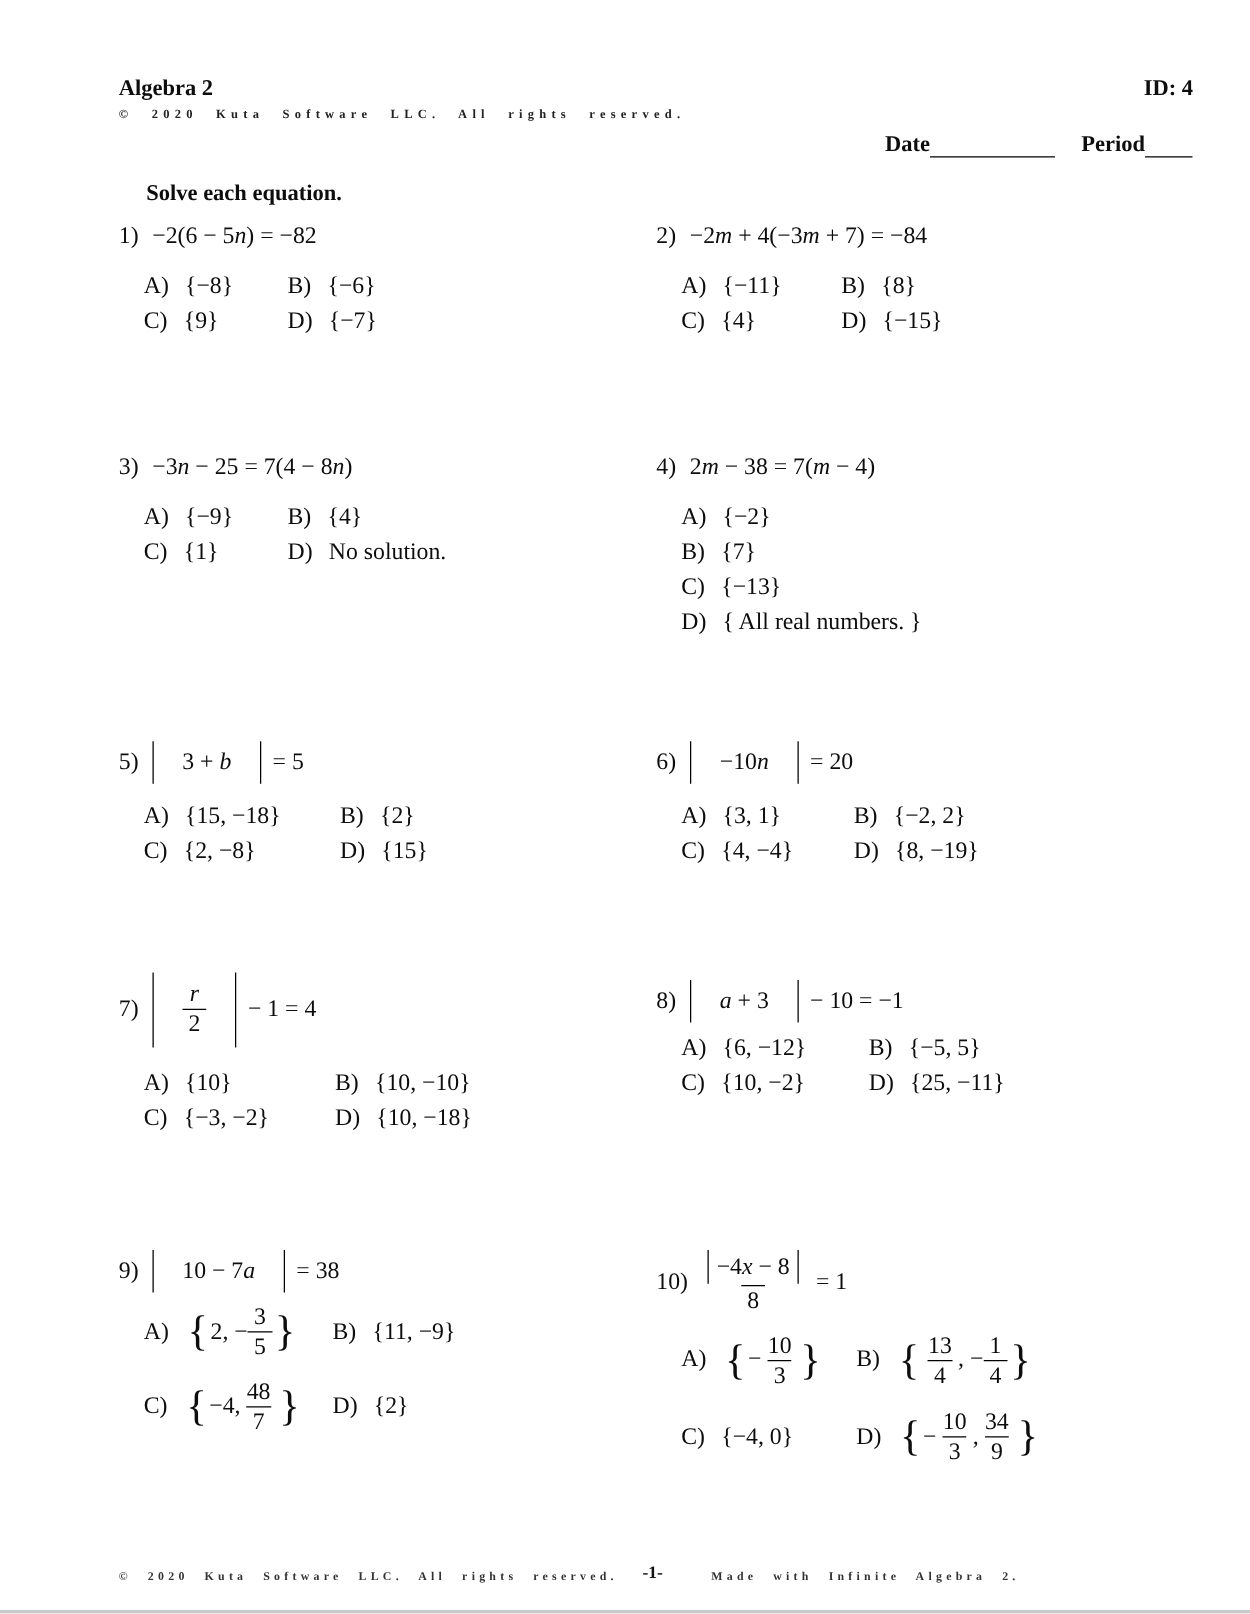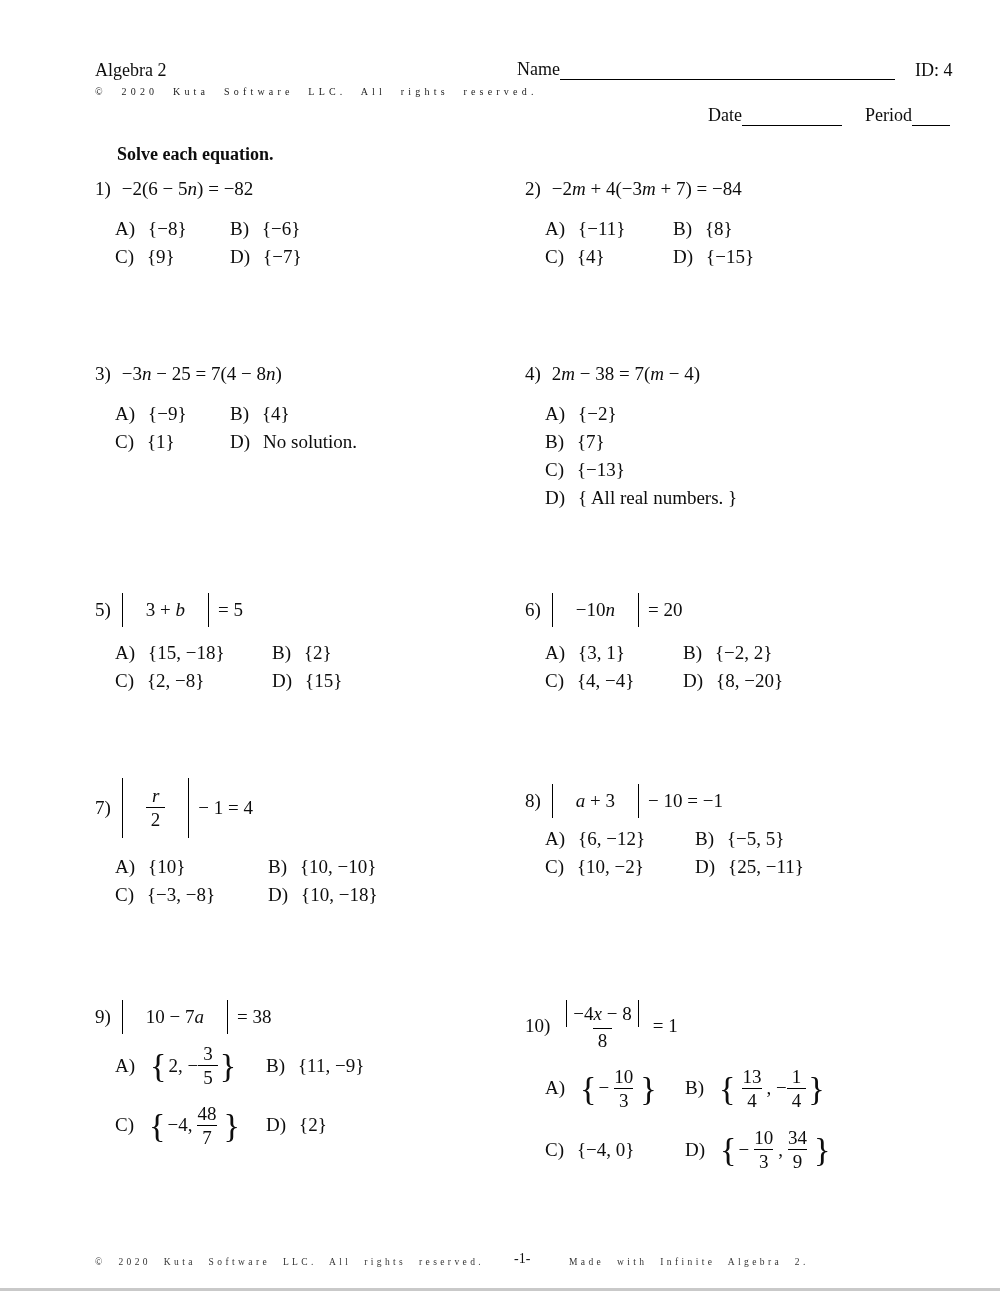--- a/index.html
+++ b/index.html
@@ -4,21 +4,21 @@
 <style>
   html,body { margin:0; padding:0; background:#ffffff; }
   .page {
     position:relative;
     width:1000px; height:1291px;
     background:#ffffff;
     font-family:"Liberation Serif", serif;
     color:#0d0d0d;
     overflow:hidden;
   }
-  .abs-pos { position:absolute; }
+  .abs-pos { position:absolute;font-weight:bold; }
 
   
   .course { font-size:18px; }
   .smallprint { font-size:10px; letter-spacing:4.2px; word-spacing:8px; color:#222; white-space:nowrap; }
   .doc-title { font-size:23px; }
   .blank-group { display:flex; align-items:flex-end; font-size:18px; }
   .uline { display:inline-block; border-bottom:1.4px solid #000; height:18px; }
 
   .instruction { font-size:18px; font-weight:bold;margin-left:22px; }
 
@@ -50,24 +50,20 @@
   .scan-edge { position:absolute; left:0; right:0; bottom:0; height:3px; background:#c9c9c9; }
 </style>
 </head>
 <body>
 
 <div class="page">
 
   <div class="abs-pos course" style="left:95px; top:60px;">Algebra 2</div>
   <div class="abs-pos smallprint" style="left:95px; top:86px;">© 2020 Kuta Software LLC.  All rights reserved.</div>
 
-  <div class="abs-pos blank-group" style="left:517px; top:59px;">
-    <span>Name</span>
-      <span class="uline" style="width:335px;"></span>
-  </div>
   <div class="abs-pos course" style="left:915px; top:60px;text-align:right;">ID: 4</div>
 
   <div class="abs-pos blank-group" style="left:662px; top:105px;margin-left:46px;">
     <span>Date</span>
       <span class="uline" style="width:100px;"></span>
   </div>
   <div class="abs-pos blank-group" style="left:865px; top:105px;">
     <span>Period</span>
       <span class="uline" style="width:38px;"></span>
   </div>
@@ -218,21 +214,21 @@
       <div class="opt">
           <span class="olabel">B)</span>
           <span class="oval">{−2, 2}</span>
         </div>
       <div class="opt">
           <span class="olabel">C)</span>
           <span class="oval">{4, −4}</span>
         </div>
       <div class="opt">
           <span class="olabel">D)</span>
-          <span class="oval">{8, −20}</span>
+          <span class="oval">{8, −19}</span>
         </div>
     </div>
   </div>
 
   <div class="problem" style="left:95px; top:778px;">
     <div class="p-eq">
       <span class="pnum">7)</span>
       <span class="abs">
         <span class="frac">
             <span class="fnum math"><i>r</i></span>
@@ -245,21 +241,21 @@
       <div class="opt">
           <span class="olabel">A)</span>
           <span class="oval">{10}</span>
         </div>
       <div class="opt">
           <span class="olabel">B)</span>
           <span class="oval">{10, −10}</span>
         </div>
       <div class="opt">
           <span class="olabel">C)</span>
-          <span class="oval">{−3, −8}</span>
+          <span class="oval">{−3, −2}</span>
         </div>
       <div class="opt">
           <span class="olabel">D)</span>
           <span class="oval">{10, −18}</span>
         </div>
     </div>
   </div>
 
   <div class="problem" style="left:525px; top:784px;">
     <div class="p-eq">

